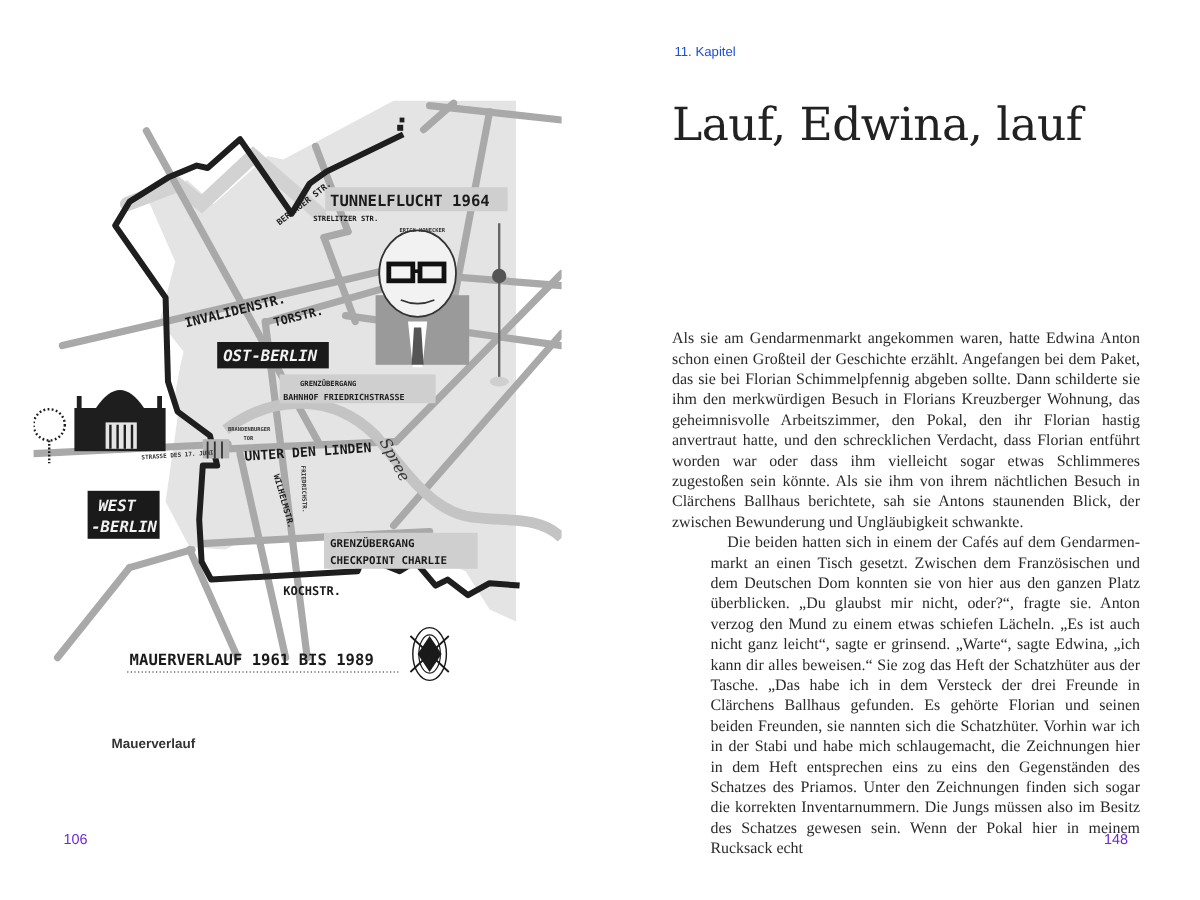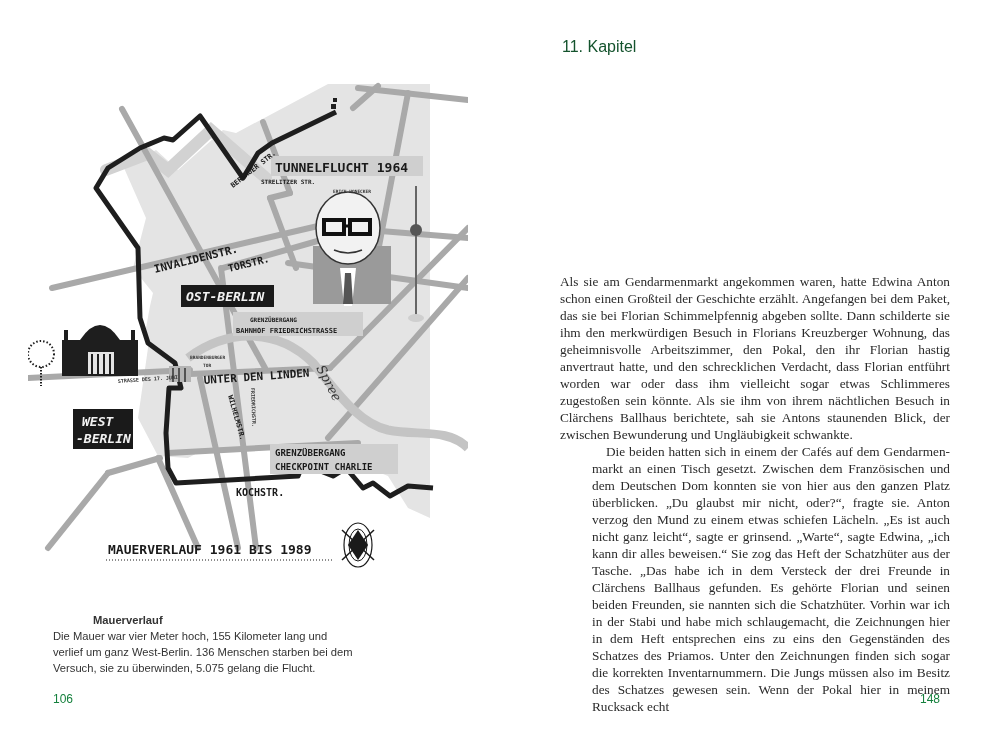--- a/index.html
+++ b/index.html
@@ -13,25 +13,25 @@
 
   .map { position: absolute; left: 28px; top: 78px; width: 440px; height: 500px; }
   .map svg { width: 440px; height: 500px; display: block; }
   .map-label { font-family: "DejaVu Sans Mono", monospace; font-weight: bold; }
 
   .caption { position: absolute; left: 53px; top: 612px; width: 300px;
     font-family: "Liberation Sans", sans-serif; font-size: 11.2px; line-height: 16px; color: #333; }
   .caption .cap-title { font-weight: bold; display: block; margin-left: 40px; }
   .caption .cap-body { display: block; }
 
-  .folio { position: absolute; top: 692px; font-family: "Liberation Sans", sans-serif; font-size: 12px; color: #15803d; text-align: center; }
+  .folio { position: absolute; top: 692px; font-family: "Liberation Sans", sans-serif; font-size: 12px; color: #6d28d9; text-align: center; }
   .folio-left { left: 53px; }
   .folio-right { right: 60px; }
 
-  .chapter-label { position: absolute; left: 62px; top: 38px; font-family: "Liberation Sans", sans-serif; font-size: 16px; color: #14532d; }
+  .chapter-label { position: absolute; left: 62px; top: 38px; font-family: "Liberation Sans", sans-serif; font-size: 11px; color: #1d4ed8; }
   .chapter-title { position: absolute; left: 60px; top: 82px; margin: 0; font-family: "DejaVu Serif", serif; font-weight: normal;
     font-size: 38px; letter-spacing: -0.5px; color: #222; white-space: nowrap; }
 
   .body-text { position: absolute; left: 60px; top: 273px; width: 390px;
     font-family: "Liberation Serif", serif; font-size: 13.3px; line-height: 17px; color: #2a2a2a;
     text-align: justify; hyphens: manual; }
   .body-text p { margin: 0; }
   .body-text p.indent { text-indent: 14px; margin-left: 32px; }
 </style>
 </head>
@@ -157,26 +157,26 @@
         <ellipse cx="330" cy="467" rx="9" ry="16" fill="none" stroke="#1a1a1a" stroke-width="1"></ellipse>
         <polygon points="330,452 340,467 330,482 320,467" fill="#1a1a1a"></polygon>
         <line x1="314" y1="452" x2="346" y2="482" stroke="#1a1a1a" stroke-width="1.5"></line>
         <line x1="346" y1="452" x2="314" y2="482" stroke="#1a1a1a" stroke-width="1.5"></line>
       </g>
     </svg>
   </div>
 
   <div class="caption">
     <span class="cap-title">Mauerverlauf</span>
-    <span class="cap-body">Die Mauer war vier Meter hoch, 155 Kilometer lang und verlief um ganz West-Berlin. 136 Menschen starben bei dem Versuch, sie zu überwinden, 5.075 gelang die Flucht.</span>
   </div>
 
   <div class="folio folio-left">106</div>
 </div>
 
 <div class="page page-right">
   <div class="chapter-label">11. Kapitel</div>
+  <h1 class="chapter-title">Lauf, Edwina, lauf</h1>
   <div class="body-text">
     <p>Als sie am Gendarmenmarkt angekommen waren, hatte Edwina Anton schon einen Großteil der Geschichte erzählt. Angefangen bei dem Paket, das sie bei Florian Schimmelpfennig abgeben sollte. Dann schilderte sie ihm den merkwürdigen Besuch in Florians Kreuzberger Wohnung, das geheimnisvolle Arbeitszimmer, den Pokal, den ihr Flo­rian hastig anvertraut hatte, und den schrecklichen Verdacht, dass Florian entführt worden war oder dass ihm vielleicht sogar etwas Schlimmeres zugestoßen sein könnte. Als sie ihm von ihrem nächtli­chen Besuch in Clärchens Ballhaus berichtete, sah sie Antons staunen­den Blick, der zwischen Bewunderung und Ungläubigkeit schwankte.</p>
     <p class="indent">Die beiden hatten sich in einem der Cafés auf dem Gendarmen­markt an einen Tisch gesetzt. Zwischen dem Französischen und dem Deutschen Dom konnten sie von hier aus den ganzen Platz überblicken. „Du glaubst mir nicht, oder?“, fragte sie. Anton verzog den Mund zu einem etwas schiefen Lächeln. „Es ist auch nicht ganz leicht“, sagte er grinsend. „Warte“, sagte Edwina, „ich kann dir alles beweisen.“ Sie zog das Heft der Schatzhüter aus der Tasche. „Das habe ich in dem Versteck der drei Freunde in Clärchens Ballhaus gefunden. Es gehörte Florian und seinen beiden Freunden, sie nannten sich die Schatzhüter. Vorhin war ich in der Stabi und habe mich schlaugemacht, die Zeichnungen hier in dem Heft entsprechen eins zu eins den Gegenständen des Schatzes des Priamos. Unter den Zeichnungen finden sich sogar die korrekten Inventarnummern. Die Jungs müssen also im Besitz des Schatzes gewesen sein. Wenn der Pokal hier in meinem Rucksack echt</p>
   </div>
   <div class="folio folio-right">148</div>
 </div>
 
 </body></html>

